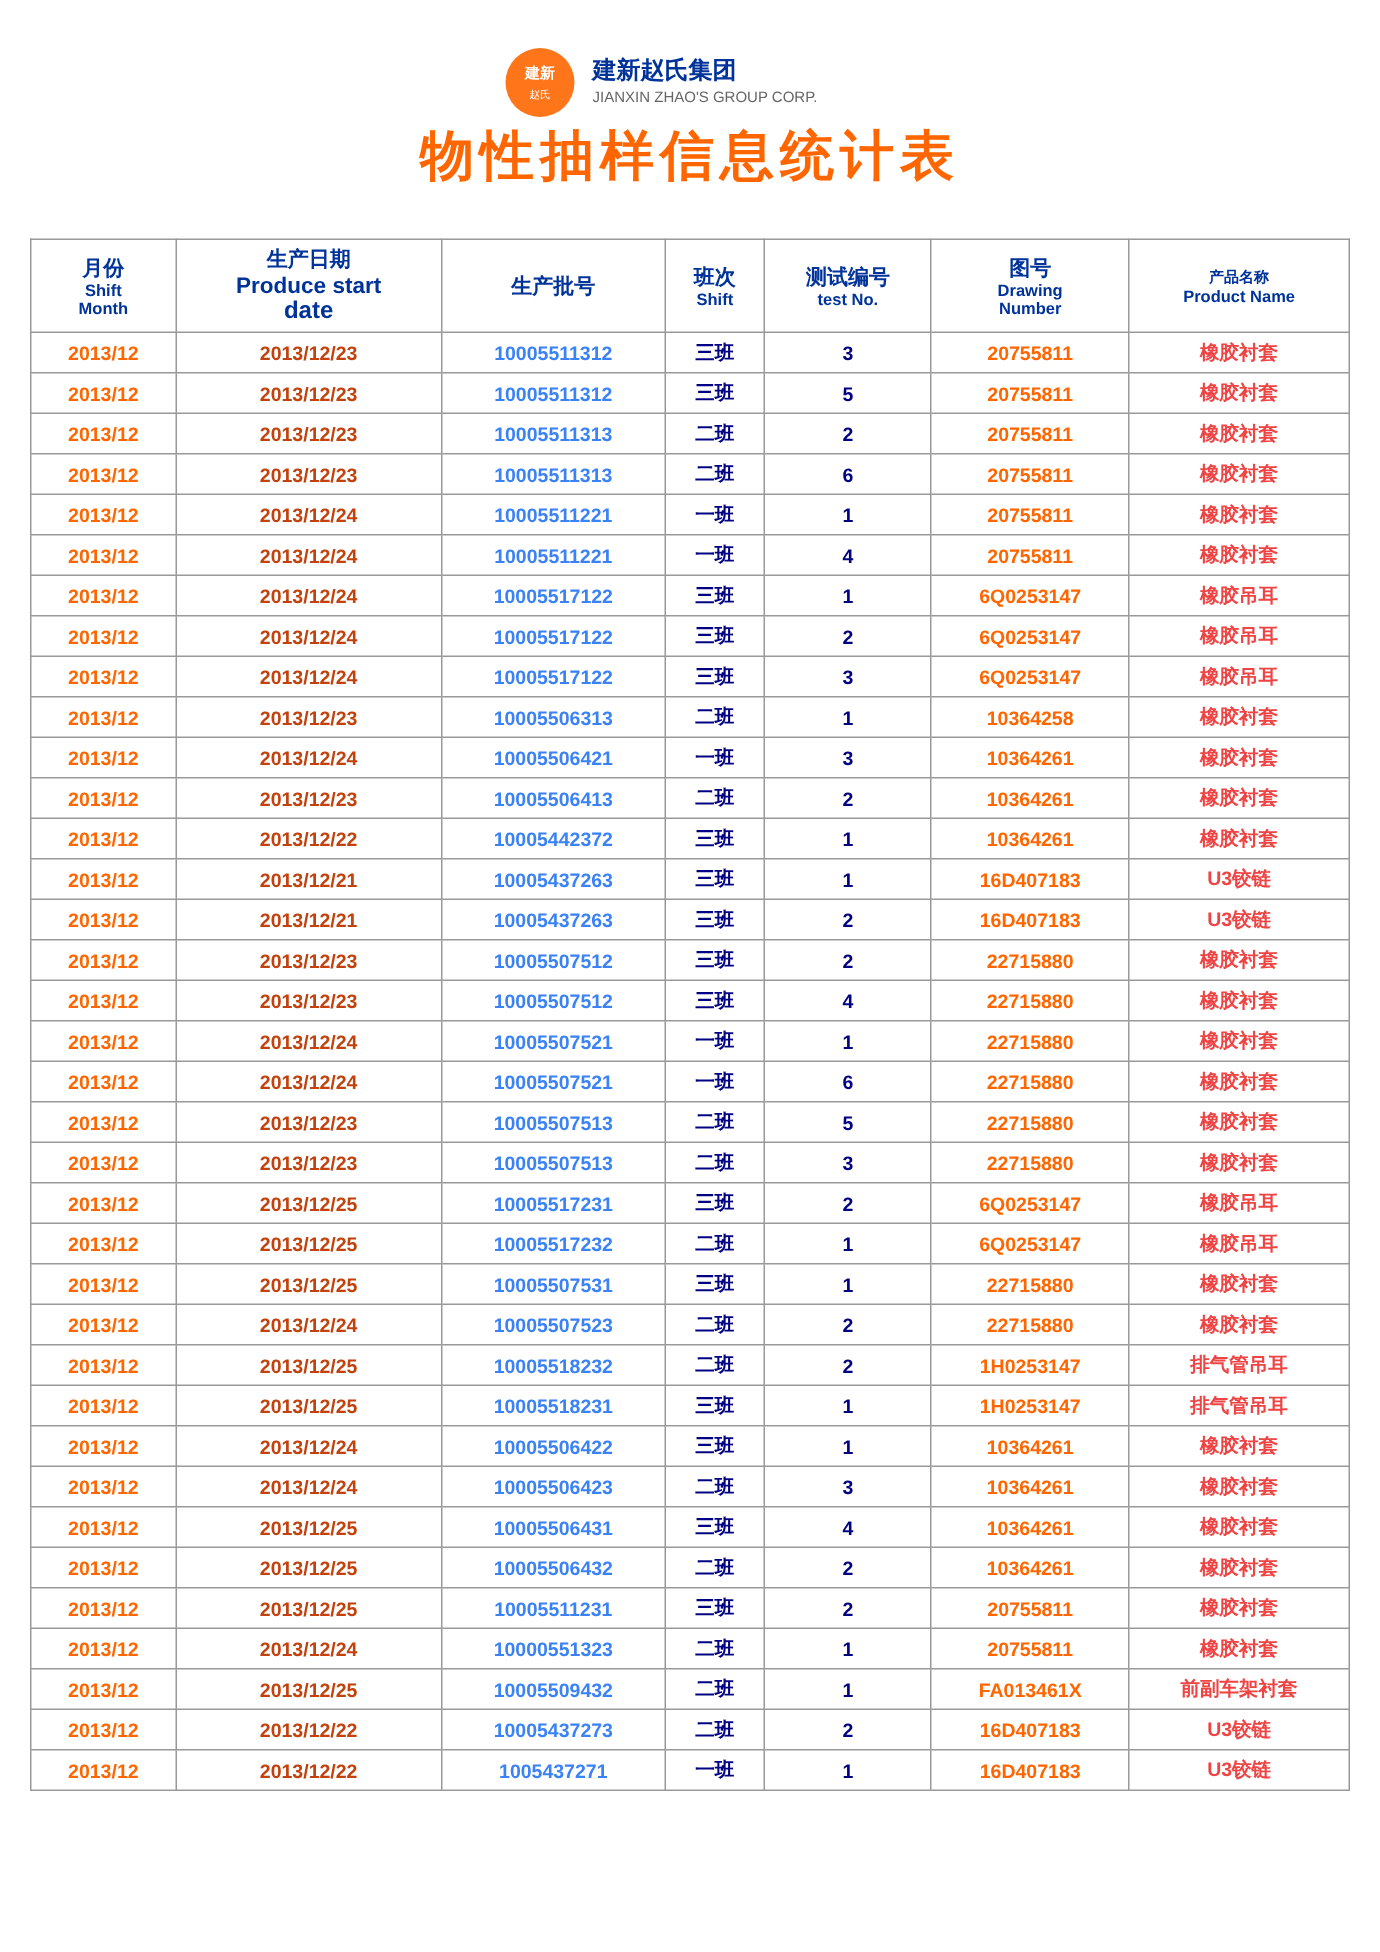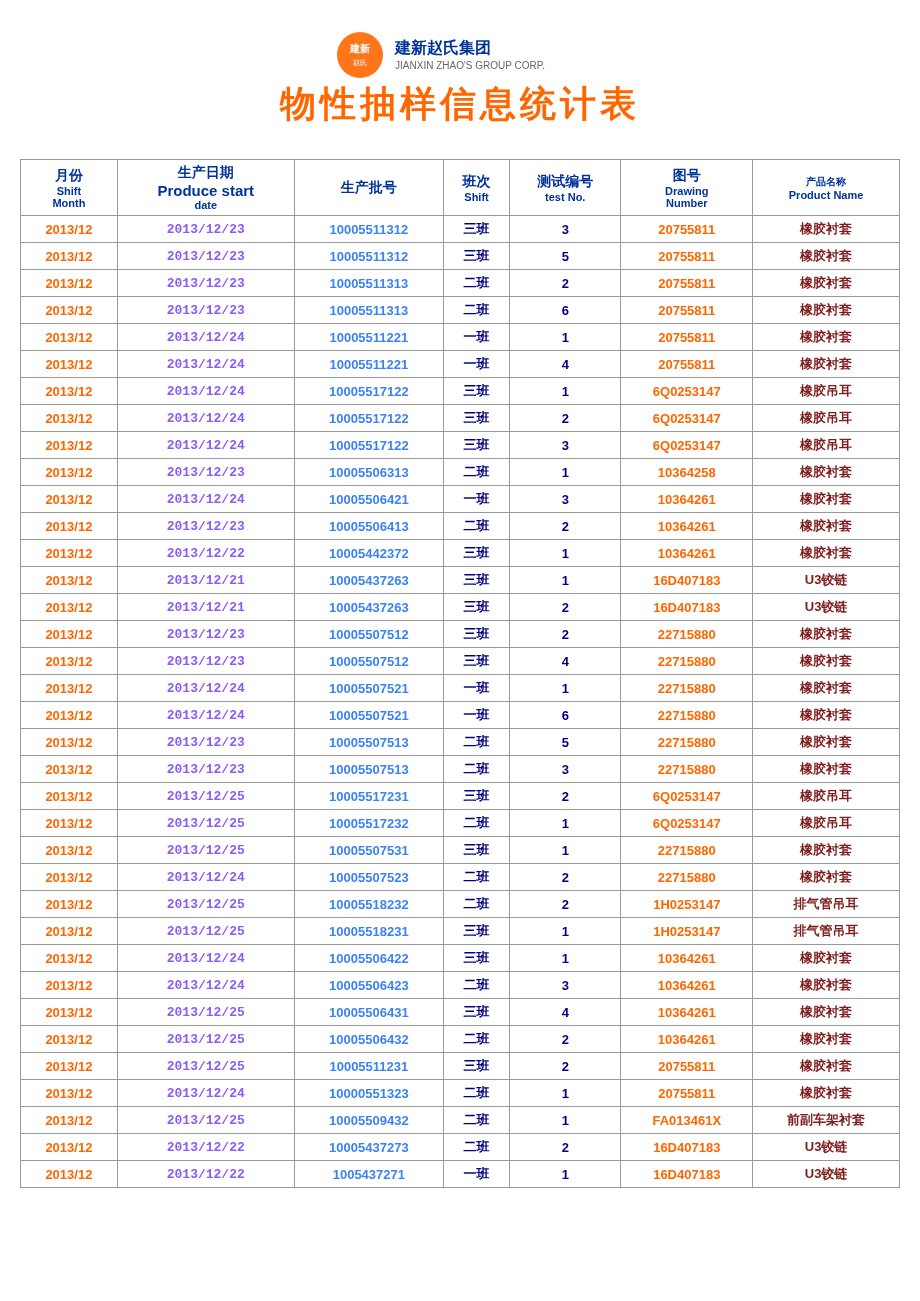--- a/index.html
+++ b/index.html
@@ -59,26 +59,26 @@
       background: #fff;
       font-weight: bold;
       color: #003399;
       font-size: 13px;
       vertical-align: middle;
     }
     .data-row td {
       font-weight: bold;
     }
     .col-month { color: #FF6600; }
-    .col-date { color: #8b5cf6; font-family: Liberation Mono, monospace; }
+    .col-date { color: #c2410c; }
     .col-batch { color: #3b82f6; }
     .col-shift { color: #000080; }
     .col-testno { color: #000080; }
     .col-drawing { color: #FF6600; }
-    .col-product { color: #7f1d1d; }
+    .col-product { color: #ef4444; }
     .data-row:nth-child(odd) td { background: #fff; }
     .data-row:nth-child(even) td { background: #fff; }
   </style>
 </head>
 <body>
 
 <div class="header">
   <div class="logo-area">
     <svg class="logo-icon" viewBox="0 0 50 50" xmlns="http://www.w3.org/2000/svg">
       <circle cx="25" cy="25" r="23" fill="#FF6600" opacity="0.9"></circle>
@@ -98,21 +98,21 @@
     <thead>
       <tr class="header-row">
         <th>
           <span style="display:block;font-size:14px;">月份</span>
           <span style="display:block;font-size:11px;color:#003399;">Shift</span>
           <span style="display:block;font-size:11px;color:#003399;">Month</span>
         </th>
         <th>
           <span style="display:block;font-size:14px;">生产日期</span>
           <span style="display:block;font-size:15px;color:#003399;">Produce start</span>
-          <span style="display:block;font-size:11px;color:#003399;">date</span>
+          <span style="display:block;font-size:16px;color:#003399;">date</span>
         </th>
         <th>
           <span style="display:block;font-size:14px;">生产批号</span>
         </th>
         <th>
           <span style="display:block;font-size:14px;">班次</span>
           <span style="display:block;font-size:11px;color:#003399;">Shift</span>
         </th>
         <th>
           <span style="display:block;font-size:14px;">测试编号</span>

